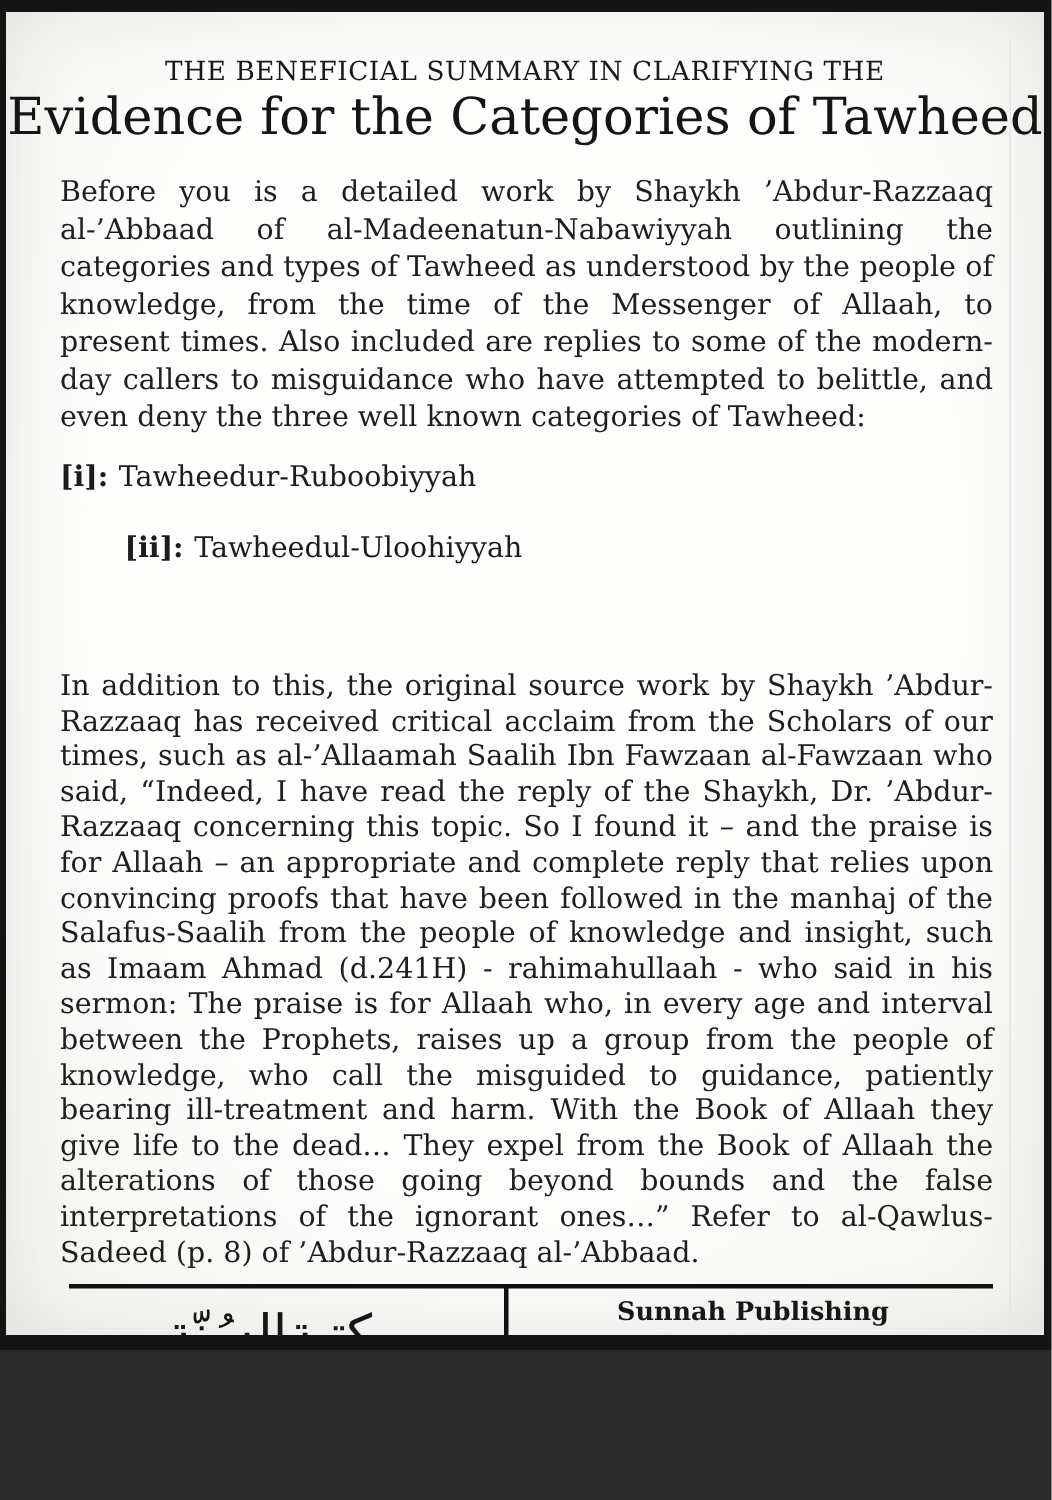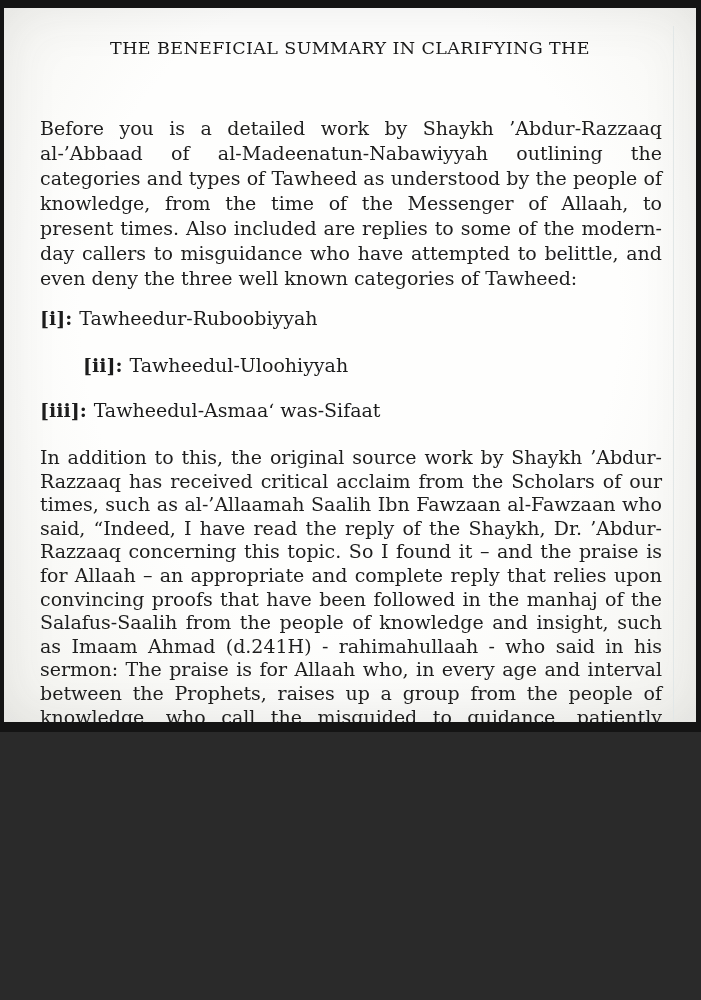--- a/index.html
+++ b/index.html
@@ -3,21 +3,21 @@
 <meta charset="utf-8">
 <style>
   html,body{margin:0;padding:0;}
   body{
     width:701px;height:1000px;
     font-family:"DejaVu Serif", serif;
     background:#2a2a2a;
   }
   .scan-frame{
     position:relative;
-    width:701px;height:732px;
+    width:701px;height:900px;
     box-sizing:border-box;
     background:#fdfdfb;
     border-style:solid;
     border-color:#141414;
     border-width:8px 5px 10px 4px;
     overflow:hidden;
   }
   .paper{
     position:absolute;
     left:0;top:0;right:0;bottom:0;
@@ -117,31 +117,29 @@
 </head>
 <body>
 
 <div class="scan-frame">
   <div class="paper">
 
     <div class="scan-artifact-line"></div>
 
     <div class="kicker">THE BENEFICIAL SUMMARY IN CLARIFYING THE</div>
 
+    <div class="title">Evidence for the Categories of Tawheed</div>
 
     <div class="body-par par-1">Before you is a detailed work by Shaykh ’Abdur-Razzaaq al-’Abbaad of al-Madeenatun-Nabawiyyah outlining the categories and types of Tawheed as understood by the people of knowledge, from the time of the Messenger of Allaah, to present times.  Also included are replies to some of the modern-day callers to misguidance who have attempted to belittle, and even deny the three well known categories of Tawheed:</div>
 
     <div class="list-item li-1">
       <span class="list-marker">[i]:</span><span>Tawheedur-Ruboobiyyah</span>
     </div>
     <div class="list-item li-2">
       <span class="list-marker">[ii]:</span><span>Tawheedul-Uloohiyyah</span>
-    </div>
-    <div class="list-item li-3">
-      <span class="list-marker">[iii]:</span><span>Tawheedul-Asmaa‘ was-Sifaat</span>
     </div>
 
     <div class="body-par par-2">In addition to this, the original source work by Shaykh ’Abdur-Razzaaq has received critical acclaim from the Scholars of our times, such as al-’Allaamah Saalih Ibn Fawzaan al-Fawzaan who said, “Indeed, I have read the reply of the Shaykh, Dr. ’Abdur-Razzaaq concerning this topic.  So I found it – and the praise is for Allaah – an appropriate and complete reply that relies upon convincing proofs that have been followed in the manhaj of the Salafus-Saalih from the people of knowledge and insight, such as Imaam Ahmad (d.241H) - rahimahullaah - who said in his sermon: The praise is for Allaah who, in every age and interval between the Prophets, raises up a group from the people of knowledge, who call the misguided to guidance, patiently bearing ill-treatment and harm.  With the Book of Allaah they give life to the dead…  They expel from the Book of Allaah the alterations of those going beyond bounds and the false interpretations of the ignorant ones…”  Refer to al-Qawlus-Sadeed (p. 8) of ’Abdur-Razzaaq al-’Abbaad.</div>
 
     <div class="footer">
       <div class="footer-rule"></div>
       <div class="footer-divider"></div>
 
       <div class="footer-left">
         <div class="logo-arabic">مكتبةالسُنّة</div>

